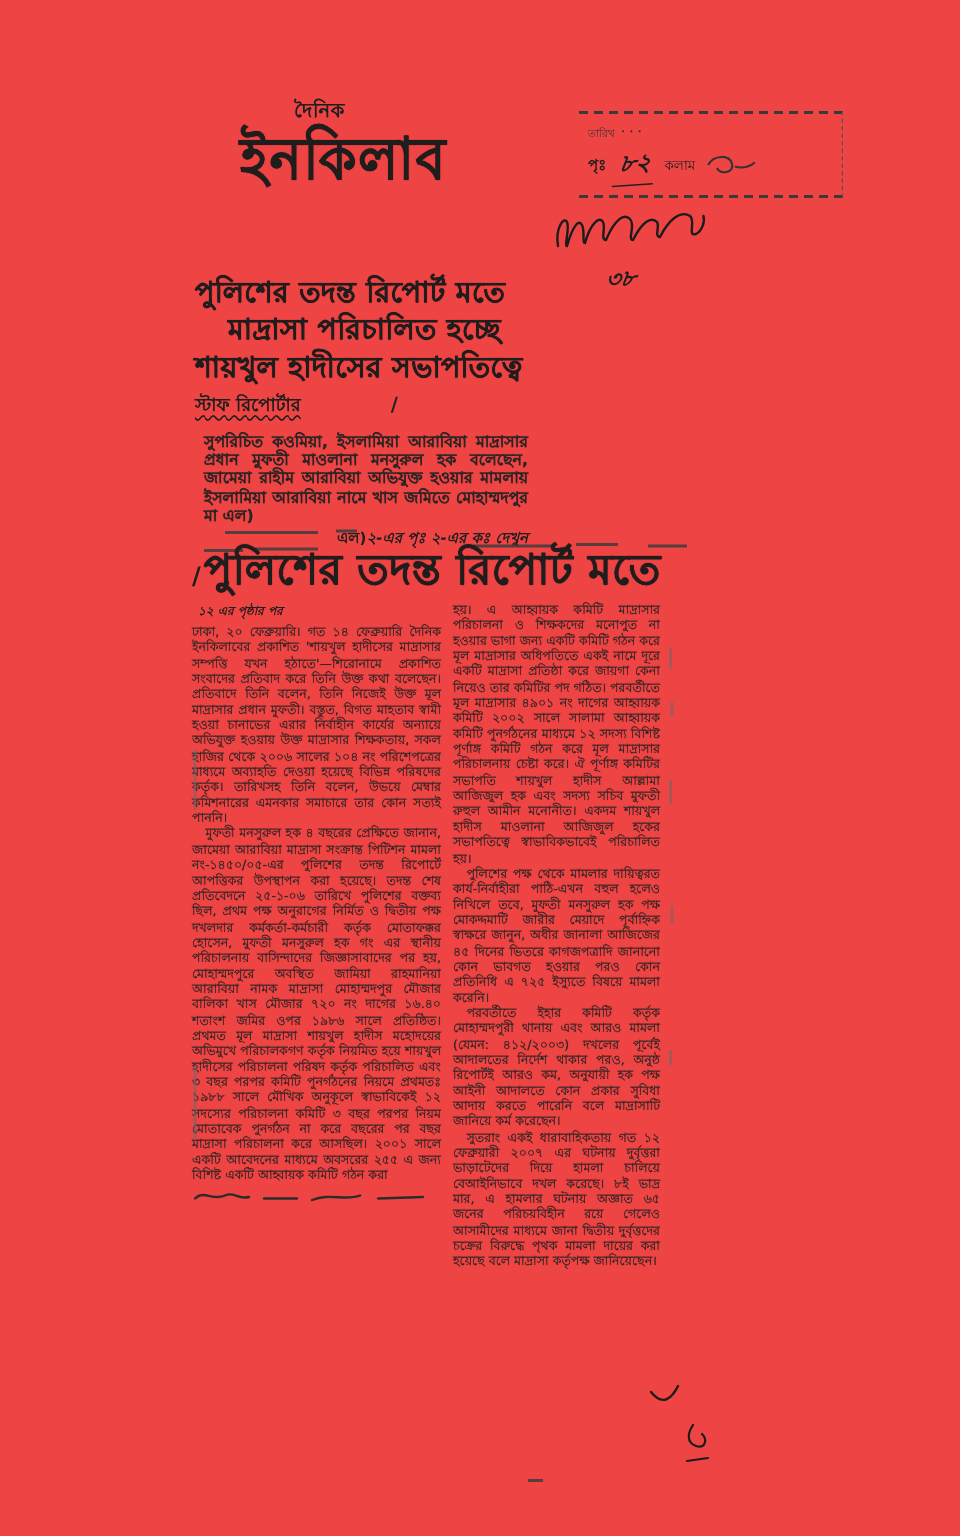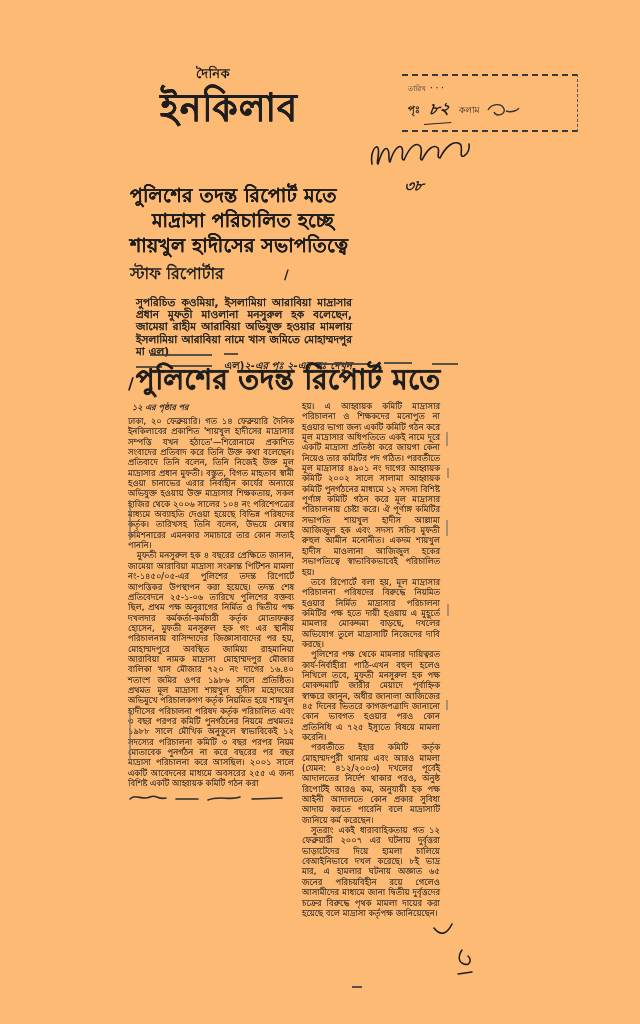--- a/index.html
+++ b/index.html
@@ -1,25 +1,25 @@
 <!DOCTYPE html>
 <html><head>
 <meta charset="utf-8">
 <style>
   html,body{margin:0;padding:0;}
   .page{
-    position:relative;width:640px;height:1024px;background:#fdba74;overflow:hidden;
+    position:relative;width:640px;height:1024px;background:#ef4444;overflow:hidden;
     font-family:"DejaVu Sans",sans-serif;color:#1e1e1e;
   }
   
   .masthead{position:absolute;left:160px;top:64px;width:150px;}
   .masthead .pre{font-size:13px;font-weight:bold;margin-left:36px;letter-spacing:0.5px;}
   .masthead .title{font-size:36px;font-weight:900;letter-spacing:1px;line-height:42px;transform:scaleY(1.08);transform-origin:top left;text-shadow:0 0 0.6px #000;}
   
-  .stamp{position:absolute;left:402px;top:74px;width:176px;height:58px;
+  .stamp{position:absolute;left:386px;top:74px;width:176px;height:58px;
     border-top:2px dashed #3a3a3a;border-bottom:2px dashed #3a3a3a;border-right:1px dashed #555;
     padding:5px 4px 2px 6px;box-sizing:border-box;}
   .stamp .row1{display:flex;align-items:baseline;gap:4px;}
   .stamp .lbl{font-size:7px;color:#333;}
   .stamp .date{font-family:"Liberation Mono","DejaVu Sans Mono",monospace;font-size:15px;font-weight:bold;letter-spacing:2px;color:#222;}
   .stamp .dots{font-size:11px;letter-spacing:2px;color:#333;}
   .stamp .row2{display:flex;align-items:center;gap:6px;margin-top:1px;}
   .stamp .pg{font-size:10px;font-weight:bold;}
   .hand{font-style:italic;font-weight:bold;transform:skewX(-12deg) rotate(-4deg);display:inline-block;}
   .stamp .hand{font-size:16px;border-bottom:1.5px solid #222;padding:0 3px;}
@@ -28,21 +28,21 @@
   .sig{position:absolute;left:366px;top:138px;width:110px;height:62px;}
   .sig .num{position:absolute;left:38px;top:36px;font-size:15px;}
   
   .clip1{position:absolute;left:130px;top:183px;width:222px;}
   .clip1 .kickrow{display:flex;justify-content:space-between;align-items:baseline;}
   .clip1 .kicker{font-size:12.5px;font-weight:bold;letter-spacing:0.2px;}
   .penmark{font-size:13px;font-weight:bold;color:#222;}
   .clip1 .hl{font-size:19px;line-height:25px;font-weight:900;letter-spacing:0.2px;text-shadow:0 0 0.5px #000;}
   .clip1 .hl3{padding-left:22px;}
   .clip1 .bylinerow{margin-top:3px;display:flex;gap:60px;align-items:baseline;}
-  .clip1 .byline{font-size:16px;font-weight:bold;text-decoration-style:wavy;text-decoration-thickness:1px;text-underline-offset:2px;}
+  .clip1 .byline{font-size:12px;font-weight:bold;text-decoration:underline;text-decoration-style:wavy;text-decoration-thickness:1px;text-underline-offset:2px;}
   .clip1 .intro{margin:8px 0 0 6px;font-size:10.5px;line-height:12.2px;font-weight:600;text-align:justify;color:#262626;text-shadow:0 0 0.5px rgba(0,0,0,.55);}
   .clip1 .jumprow{display:flex;justify-content:flex-end;margin-top:1px;font-size:10px;font-weight:bold;}
   .clip1 .jump{font-style:italic;}
   
   .dash{position:absolute;background:#3c3c3c;height:2px;opacity:.85;}
   
   .clip2{position:absolute;left:128px;top:362px;width:344px;}
   .clip2 .hlrow{display:flex;align-items:baseline;}
   .clip2 .tick{font-size:16px;font-weight:bold;margin-right:2px;}
   .clip2 .hl{font-size:28px;line-height:36px;font-weight:900;letter-spacing:0.3px;white-space:nowrap;text-shadow:0 0 0.7px #000;}
@@ -122,21 +122,20 @@
       <div class="colL">
         <div class="cont">১২ এর পৃষ্ঠার পর</div>
         <p>ঢাকা, ২০ ফেব্রুয়ারি। গত ১৪ ফেব্রুয়ারি দৈনিক ইনকিলাবের প্রকাশিত 'শায়খুল হাদীসের মাদ্রাসার সম্পত্তি যখন হঠাতে'—শিরোনামে প্রকাশিত সংবাদের প্রতিবাদ করে তিনি উক্ত কথা বলেছেন। প্রতিবাদে তিনি বলেন, তিনি নিজেই উক্ত মূল মাদ্রাসার প্রধান মুফতী। বস্তুত, বিগত মাহতাব স্বামী হওয়া চানাভের এরার নির্বাহীন কার্যের অন্যায়ে অভিযুক্ত হওয়ায় উক্ত মাদ্রাসার শিক্ষকতায়, সকল হাজির থেকে ২০০৬ সালের ১০৪ নং পরিশেপত্রের মাধ্যমে অব্যাহতি দেওয়া হয়েছে বিভিন্ন পরিষদের কর্তৃক। তারিখসহ তিনি বলেন, উভয়ে মেম্বার কমিশনারের এমনকার সমাচারে তার কোন সত্যই পাননি।</p>
         <p>মুফতী মনসুরুল হক ৪ বছরের প্রেক্ষিতে জানান, জামেয়া আরাবিয়া মাদ্রাসা সংক্রান্ত পিটিশন মামলা নং-১৪৫০/০৫-এর পুলিশের তদন্ত রিপোর্টে আপত্তিকর উপস্থাপন করা হয়েছে। তদন্ত শেষ প্রতিবেদনে ২৫-১-০৬ তারিখে পুলিশের বক্তব্য ছিল, প্রথম পক্ষ অনুরাগের নির্মিত ও দ্বিতীয় পক্ষ দখলদার কর্মকর্তা-কর্মচারী কর্তৃক মোতাফক্কর হোসেন, মুফতী মনসুরুল হক গং এর স্থানীয় পরিচালনায় বাসিন্দাদের জিজ্ঞাসাবাদের পর হয়, মোহাম্মদপুরে অবস্থিত জামিয়া রাহমানিয়া আরাবিয়া নামক মাদ্রাসা মোহাম্মদপুর মৌজার বালিকা খাস মৌজার ৭২০ নং দাগের ১৬.৪০ শতাংশ জমির ওপর ১৯৮৬ সালে প্রতিষ্ঠিত। প্রথমত মূল মাদ্রাসা শায়খুল হাদীস মহোদয়ের অভিমুখে পরিচালকগণ কর্তৃক নিয়মিত হয়ে শায়খুল হাদীসের পরিচালনা পরিষদ কর্তৃক পরিচালিত এবং ৩ বছর পরপর কমিটি পুনর্গঠনের নিয়মে প্রথমতঃ ১৯৮৮ সালে মৌখিক অনুকূলে স্বাভাবিকেই ১২ সদস্যের পরিচালনা কমিটি ৩ বছর পরপর নিয়ম মোতাবেক পুনর্গঠন না করে বছরের পর বছর মাদ্রাসা পরিচালনা করে আসছিল। ২০০১ সালে একটি আবেদনের মাধ্যমে অবসরের ২৫৫ এ জন্য বিশিষ্ট একটি আহ্বায়ক কমিটি গঠন করা</p>
         <svg class="endsquiggle" width="158" height="12" viewBox="0 0 158 12">
           <path d="M2 8 C8 2 14 10 22 6 C28 3 30 9 38 7 M48 8 L70 8 M80 9 C92 4 102 10 112 6 M124 8 L154 7" fill="none" stroke="#2c2c2c" stroke-width="1.6" stroke-linecap="round"></path>
         </svg>
       </div>
       <div class="colR">
         <p>হয়। এ আহ্বায়ক কমিটি মাদ্রাসার পরিচালনা ও শিক্ষকদের মনোপুত না হওয়ার ভাগা জন্য একটি কমিটি গঠন করে মূল মাদ্রাসার অধিপতিতে একই নামে দূরে একটি মাদ্রাসা প্রতিষ্ঠা করে জায়গা কেনা নিয়েও তার কমিটির পদ গঠিত। পরবর্তীতে মূল মাদ্রাসার ৪৯০১ নং দাগের আহ্বায়ক কমিটি ২০০২ সালে সালামা আহ্বায়ক কমিটি পুনর্গঠনের মাধ্যমে ১২ সদস্য বিশিষ্ট পূর্ণাঙ্গ কমিটি গঠন করে মূল মাদ্রাসার পরিচালনায় চেষ্টা করে। ঐ পূর্ণাঙ্গ কমিটির সভাপতি শায়খুল হাদীস আল্লামা আজিজুল হক এবং সদস্য সচিব মুফতী রুহুল আমীন মনোনীত। একদম শায়খুল হাদীস মাওলানা আজিজুল হকের সভাপতিত্বে স্বাভাবিকভাবেই পরিচালিত হয়।</p>
-        <p>তবে রিপোর্টে বলা হয়, মূল মাদ্রাসার পরিচালনা পরিষদের বিরুদ্ধে নিয়মিত হওয়ার নির্মিত মাদ্রাসার পরিচালনা কমিটির পক্ষ হতে দায়ী হওয়ায় এ মুহূর্তে মামলার মোকদ্দমা বাড়ছে, দখলের অভিযোগ তুলে মাদ্রাসাটি নিজেদের দাবি করছে।</p>
         <p>পুলিশের পক্ষ থেকে মামলার দায়িত্বরত কার্য-নির্বাহীরা পাঠি-এখন বহুল হলেও নিখিলে তবে, মুফতী মনসুরুল হক পক্ষ মোকদ্দমাটি জারীর মেয়াদে পূর্বাহ্নিক স্বাক্ষরে জানুন, অধীর জানালা আজিজের ৪৫ দিনের ভিতরে কাগজপত্রাদি জানানো কোন ভাবগত হওয়ার পরও কোন প্রতিনিধি এ ৭২৫ ইস্যুতে বিষয়ে মামলা করেনি।</p>
         <p>পরবর্তীতে ইহার কমিটি কর্তৃক মোহাম্মদপুরী থানায় এবং আরও মামলা (যেমন: ৪১২/২০০৩) দখলের পূর্বেই আদালতের নির্দেশ থাকার পরও, অনুষ্ঠ রিপোর্টই আরও কম, অনুযায়ী হক পক্ষ আইনী আদালতে কোন প্রকার সুবিধা আদায় করতে পারেনি বলে মাদ্রাসাটি জানিয়ে কর্ম করেছেন।</p>
         <p>সুতরাং একই ধারাবাহিকতায় গত ১২ ফেব্রুয়ারী ২০০৭ এর ঘটনায় দুর্বৃত্তরা ভাড়াটেদের দিয়ে হামলা চালিয়ে বেআইনিভাবে দখল করেছে। ৮ই ভাদ্র মার, এ হামলার ঘটনায় অজ্ঞাত ৬৫ জনের পরিচয়বিহীন রয়ে গেলেও আসামীদের মাধ্যমে জানা দ্বিতীয় দুর্বৃত্তদের চক্রের বিরুদ্ধে পৃথক মামলা দায়ের করা হয়েছে বলে মাদ্রাসা কর্তৃপক্ষ জানিয়েছেন।</p>
       </div>
     </div>
   </div>
 
   <div class="fold" style="left:446px;top:432px;height:14px;"></div>
   <div class="fold" style="left:447px;top:468px;height:10px;"></div>
   <div class="fold" style="left:446px;top:520px;height:16px;"></div>

